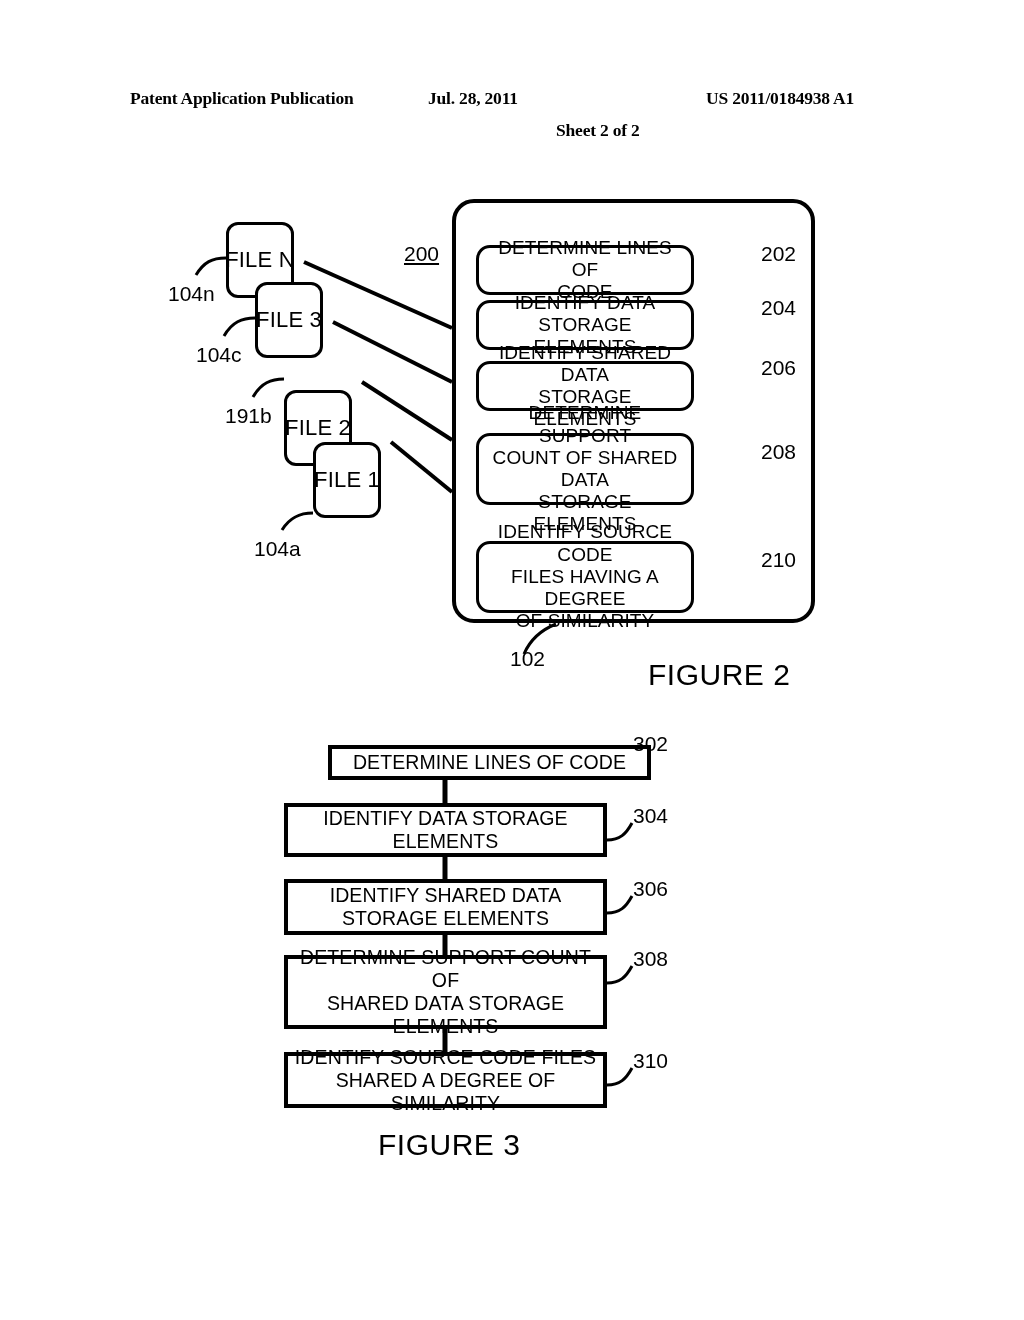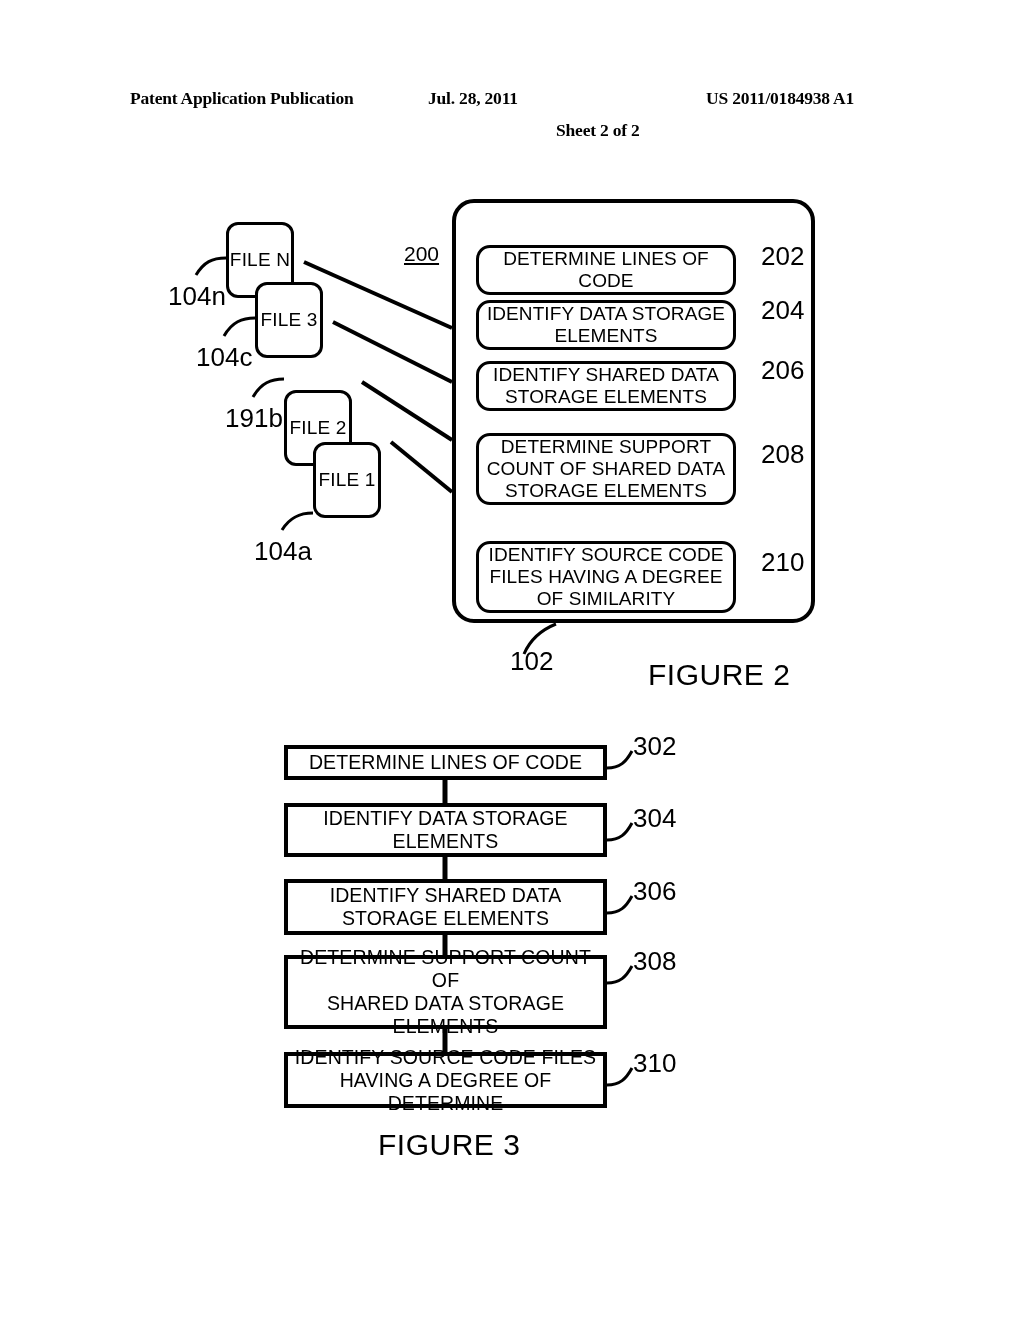--- a/index.html
+++ b/index.html
@@ -44,21 +44,21 @@
     top: 0;
     left: 0;
     width: 1024px;
     height: 1320px;
     pointer-events: none;
   }
 
   .ref-num {
     position: absolute;
     font-family: "Liberation Sans", sans-serif;
-    font-size: 26px;
+    font-size: 21px;
     letter-spacing: 0px;
     white-space: nowrap;
     line-height: 1;
   }
 
   .fig-caption {
     position: absolute;
     font-family: "Liberation Sans", sans-serif;
     font-size: 30px;
     letter-spacing: 0.5px;
@@ -85,48 +85,47 @@
     text-align: center;
     font-size: 19.5px;
     letter-spacing: 0.2px;
     white-space: nowrap;
   }
 
   
   .step-box {
     position: absolute;
     left: 20px;
-    width: 260px;
+    width: 218px;
     border: 3.5px solid #000;
     border-radius: 14px;
     box-sizing: border-box;
     background: #fff;
     display: flex;
     align-items: center;
-    justify-content: center;
     text-align: center;
     font-size: 19px;
     line-height: 1.17;
     letter-spacing: 0.1px;
     padding: 2px 6px;
   }
 
   
   .file-box {
     position: absolute;
     width: 68px;
     height: 76px;
     border: 3.5px solid #000;
     border-radius: 12px;
     box-sizing: border-box;
     background: #fff;
     display: flex;
     align-items: center;
     justify-content: center;
-    font-size: 19px;
+    font-size: 22px;
     letter-spacing: 0.2px;
     white-space: nowrap;
   }
 
   
   .flow-box {
     position: absolute;
     left: 284px;
     width: 323px;
     border: 4px solid #000;
@@ -270,21 +269,21 @@
     <line x1="445" y1="1029" x2="445" y2="1052" stroke-width="5"></line>
 
     <path d="M 607 768 C 620 768 626 762 632 751" stroke-width="3"></path>
     <path d="M 607 840 C 620 840 626 834 632 823" stroke-width="3"></path>
     <path d="M 607 913 C 620 913 626 907 632 896" stroke-width="3"></path>
     <path d="M 607 983 C 620 983 626 977 632 966" stroke-width="3"></path>
     <path d="M 607 1085 C 620 1085 626 1079 632 1068" stroke-width="3"></path>
   </g>
 </svg>
 
-<div class="flow-box" style="top:745px; height:35px;">
+<div class="flow-box" style="top:745px; height:35px;margin-left:44px;">
   <span>
     <span>DETERMINE LINES OF CODE</span>
   </span>
 </div>
 
 <div class="flow-box" style="top:803px; height:54px;">
   <span>
     <span>IDENTIFY DATA STORAGE</span><br>
     <span>ELEMENTS</span>
   </span>
@@ -301,21 +300,21 @@
   <span>
     <span>DETERMINE SUPPORT COUNT OF</span><br>
     <span>SHARED DATA STORAGE</span><br>
     <span>ELEMENTS</span>
   </span>
 </div>
 
 <div class="flow-box" style="top:1052px; height:56px;">
   <span>
     <span>IDENTIFY SOURCE CODE FILES</span><br>
-    <span>HAVING A DEGREE OF DETERMINE</span>
+    <span>SHARED A DEGREE OF SIMILARITY</span>
   </span>
 </div>
 
 <div class="ref-num" style="left:633px; top:733px;">302</div>
 <div class="ref-num" style="left:633px; top:805px;">304</div>
 <div class="ref-num" style="left:633px; top:878px;">306</div>
 <div class="ref-num" style="left:633px; top:948px;">308</div>
 <div class="ref-num" style="left:633px; top:1050px;">310</div>
 
 <div class="fig-caption" style="left:378px; top:1128px;">FIGURE 3</div>

